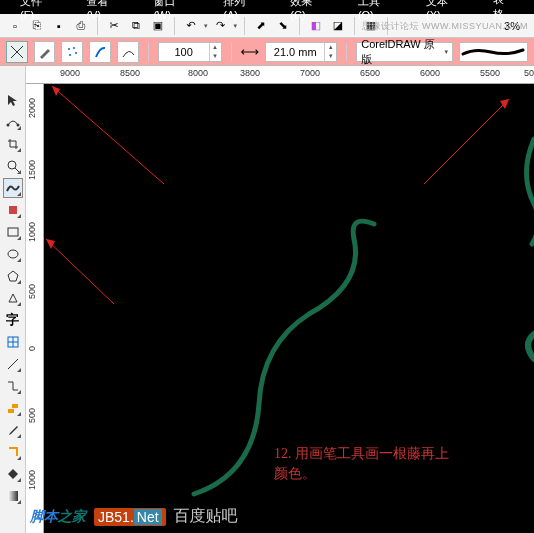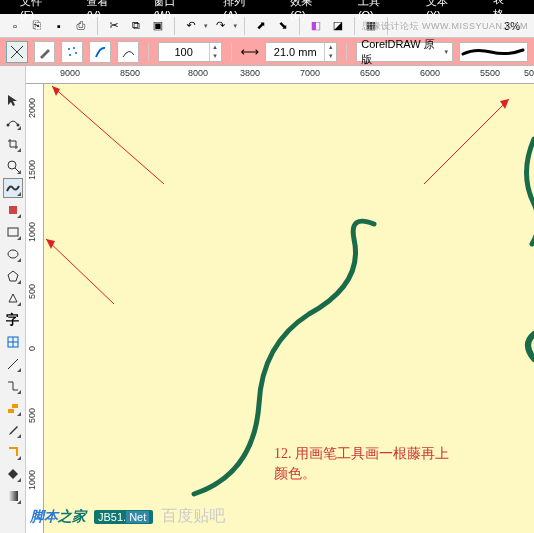--- a/index.html
+++ b/index.html
@@ -34,30 +34,30 @@
 .tool.active { border: 1px solid #888; background: #e0ecf5; }
 .tool .fly { position: absolute; right: 1px; bottom: 1px; width: 0; height: 0; border-left: 4px solid transparent; border-bottom: 4px solid #555; }
 
 .ruler-area { flex: 1; position: relative; }
 .ruler-h { height: 18px; border-bottom: 1px solid #aaa; background: #fff; position: relative; overflow: hidden; font-size: 9px; }
 .ruler-v { width: 18px; border-right: 1px solid #aaa; background: #fff; position: absolute; left: 0; top: 18px; bottom: 0; overflow: hidden; font-size: 9px; }
 .tick { position: absolute; color: #333; }
 .ruler-h .tick { top: 2px; }
 .ruler-v .tick { left: 1px; writing-mode: vertical-rl; transform: rotate(180deg); }
 .corner { width: 18px; height: 18px; border-right: 1px solid #aaa; border-bottom: 1px solid #aaa; position: absolute; left: 0; top: 0; background: #fff; }
-.canvas { position: absolute; left: 18px; top: 18px; right: 0; bottom: 0; background: #fef9c3; overflow: hidden; }
+.canvas { position: absolute; left: 18px; top: 18px; right: 0; bottom: 0; background: #000000; overflow: hidden; }
 
 
 .instruction { position: absolute; color: #c33; font-size: 14px; font-family: SimSun, serif; line-height: 20px; }
 
 
 .footer { position: absolute; bottom: 6px; left: 30px; display: flex; align-items: center; gap: 8px; }
 .logo1 { color: #2a7ad4; font-size: 14px; font-weight: bold; font-style: italic; }
 .logo1 .alt { color: #0f766e; }
-.logo2 { color: #fff; background: #0f766e; padding: 1px 4px; font-size: 11px; border-radius: 2px; }
+.logo2 { color: #fff; background: #c2410c; padding: 1px 4px; font-size: 14px; border-radius: 2px; }
 .logo2 .net { background: #38a; padding: 0 3px; }
 .wm { color: #ccc; font-size: 16px; }
 
 .url-top { position: absolute; right: 6px; top: 20px; font-size: 9px; color: #aaa; letter-spacing: 0.5px; }
 </style>
 </head>
 <body>
 
 <div class="menubar">
   <span class="menu-item">文件(F)</span>

